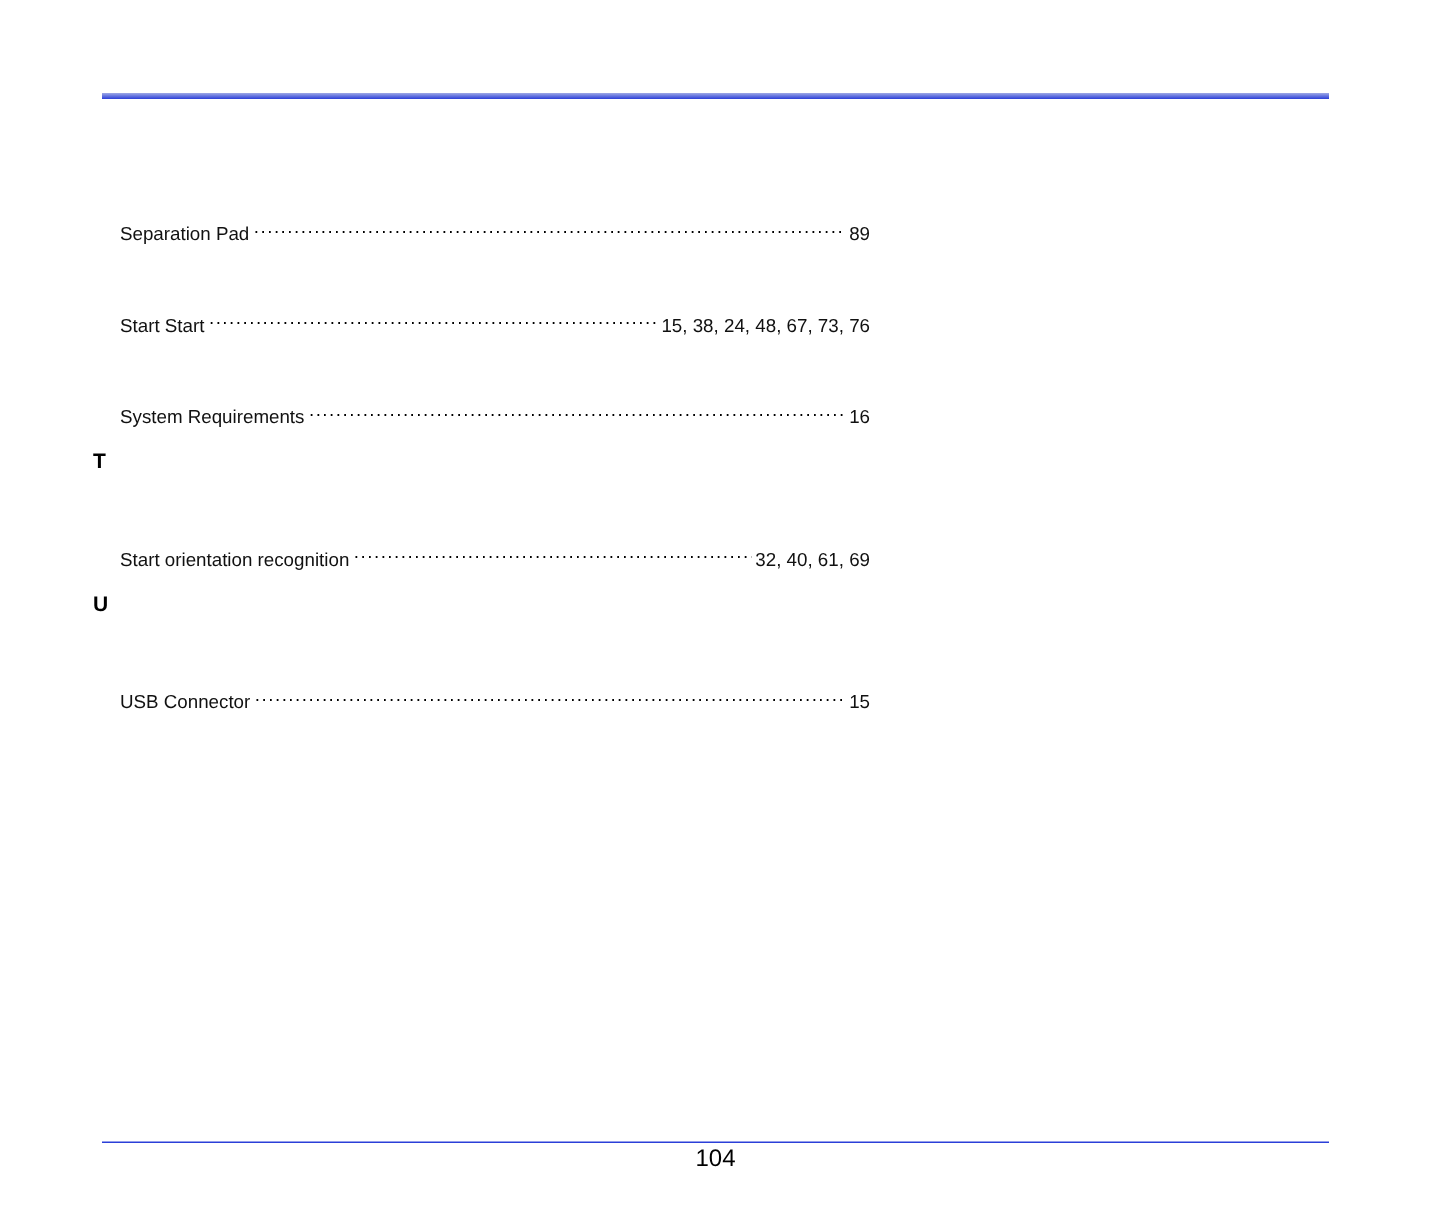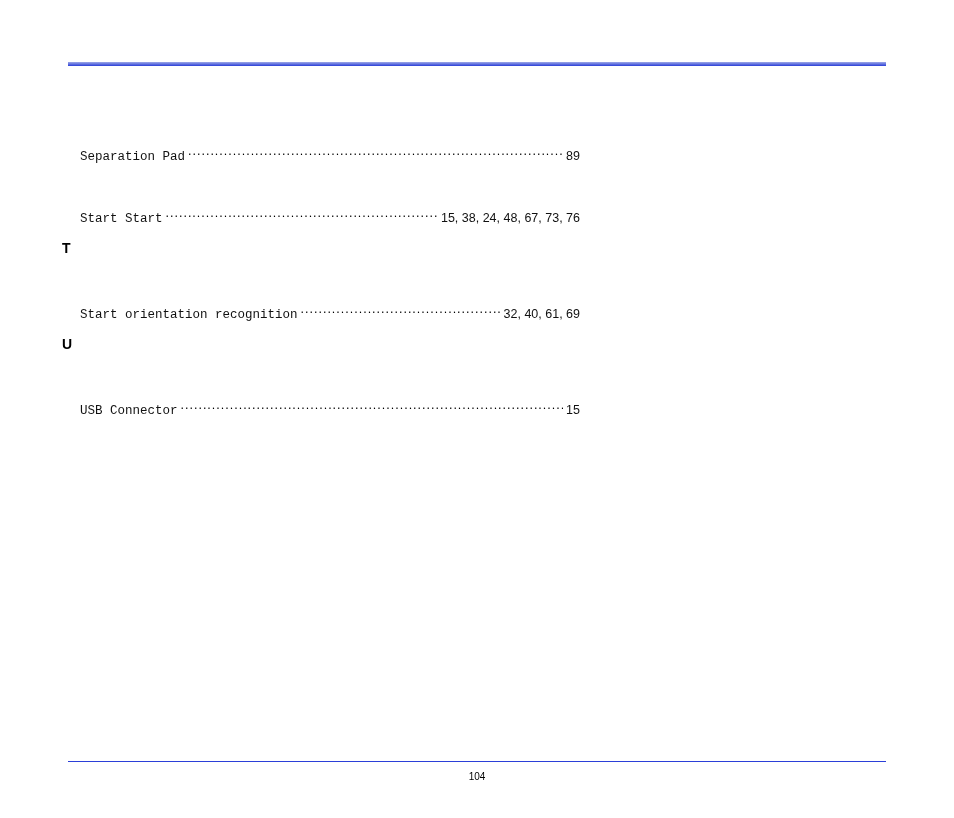--- a/index.html
+++ b/index.html
@@ -37,21 +37,20 @@
     .row {
       display: flex;
       align-items: baseline;
       font-size: 12.5px;
       line-height: 1.35;
       color: #111;
       white-space: nowrap;
     }
     .row .label {
       flex: 0 0 auto;
-      font-family: Liberation Mono, monospace;
     }
     .row .dots {
       flex: 1 1 auto;
       overflow: hidden;
       margin: 0 3px;
       position: relative;
       top: 0;
     }
     .row .dots::after {
       content: "....................................................................................................................................................................................................";
@@ -76,21 +75,21 @@
       width: 818px;
       height: 1px;
       background: #2b3fd8;
     }
     .page-number {
       position: absolute;
       bottom: 36px;
       left: 0;
       width: 954px;
       text-align: center;
-      font-size: 10px;
+      font-size: 16px;
       color: #000;
     }
   </style>
 </head>
 <body>
 
 <div class="page">
 
   <div class="top-rule"></div>
 
@@ -111,20 +110,27 @@
         <span class="pnum">15</span>,
         <span class="pnum">38</span>,
         <span class="pnum">24</span>,
         <span class="pnum">48</span>,
         <span class="pnum">67</span>,
         <span class="pnum">73</span>,
         <span class="pnum">76</span>
       </span>
     </div>
 
+    <div class="row">
+      <span class="label">System Requirements</span>
+      <span class="dots"></span>
+      <span class="pages">
+        <span class="pnum">16</span>
+      </span>
+    </div>
 
     <div class="section-letter">T</div>
 
     <div class="row">
       <span class="label">Start orientation recognition</span>
       <span class="dots"></span>
       <span class="pages">
         <span class="pnum">32</span>,
         <span class="pnum">40</span>,
         <span class="pnum">61</span>,

